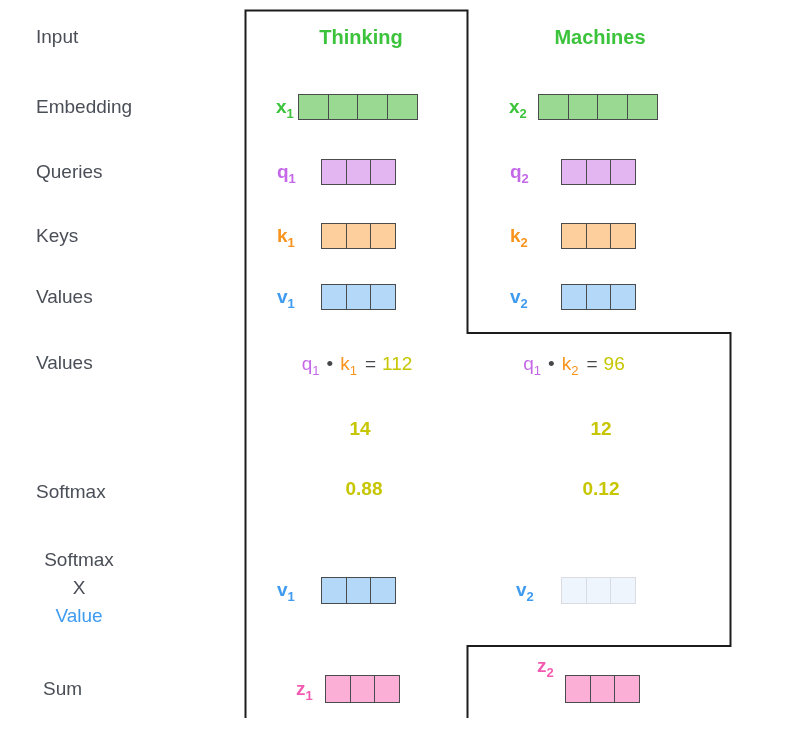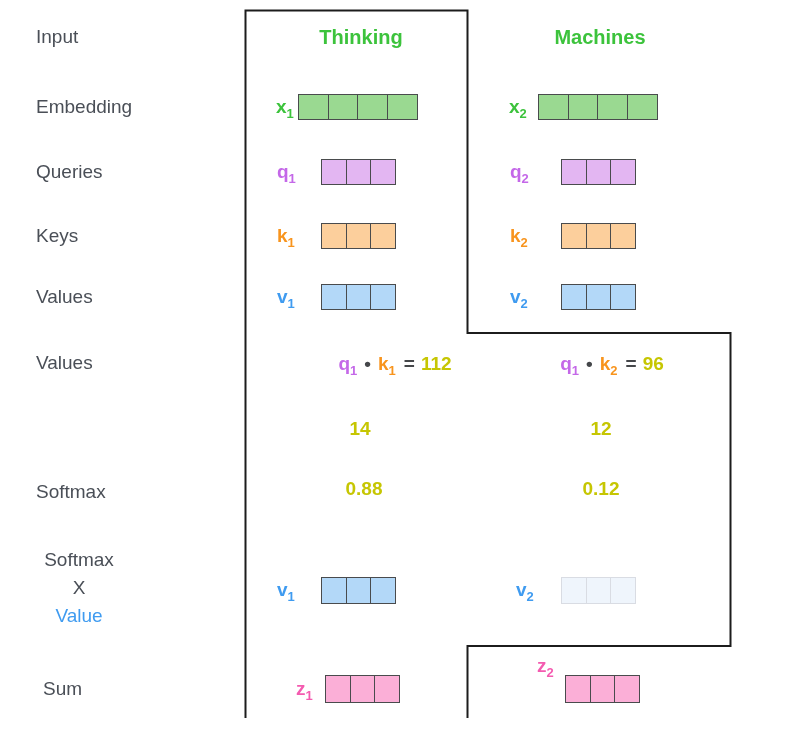--- a/index.html
+++ b/index.html
@@ -22,22 +22,22 @@
   .vec-x .cell{width:31px;height:26px;}
   .vec-s .cell{width:26px;height:26px;}
   .vec-w .cell{width:26px;height:27px;}
   .vec-z .cell{width:26px;height:28px;}
   .fill-green .cell{background:var(--green-fill);}
   .fill-purple .cell{background:var(--purple-fill);}
   .fill-orange .cell{background:var(--orange-fill);}
   .fill-blue .cell{background:var(--blue-fill);}
   .fill-pink .cell{background:var(--pink-fill);}
   .faded .cell{background:var(--blue-faded-fill);border-color:var(--faded-border);border-width:1px;}
-  .scoretext{position:absolute;transform:translate(-50%,-50%);font-size:19px;font-weight:bold;
-             white-space:nowrap;margin-left:38px;}
+  .scoretext{position:absolute;transform:translate(-50%,-50%);font-size:19px;font-weight:normal;
+             white-space:nowrap;}
   .scoretext .dot{margin:0 7px;}
   .scoretext .eq{margin:0 6px 0 8px;}
   .num{position:absolute;transform:translate(-50%,-50%);font-size:19px;font-weight:bold;
        color:var(--yellow);white-space:nowrap;}
   .sxv{transform:none;text-align:center;width:86px;line-height:28px;}
   .radical{font-family:"Liberation Serif",serif;font-size:19px;}
   .radicand{text-decoration:overline;font-family:"Liberation Serif",serif;font-style:italic;
             font-size:17px;}
   .radicand sub{font-size:12px;font-style:italic;line-height:0;}
   .divide-suffix{margin-left:5px;}

